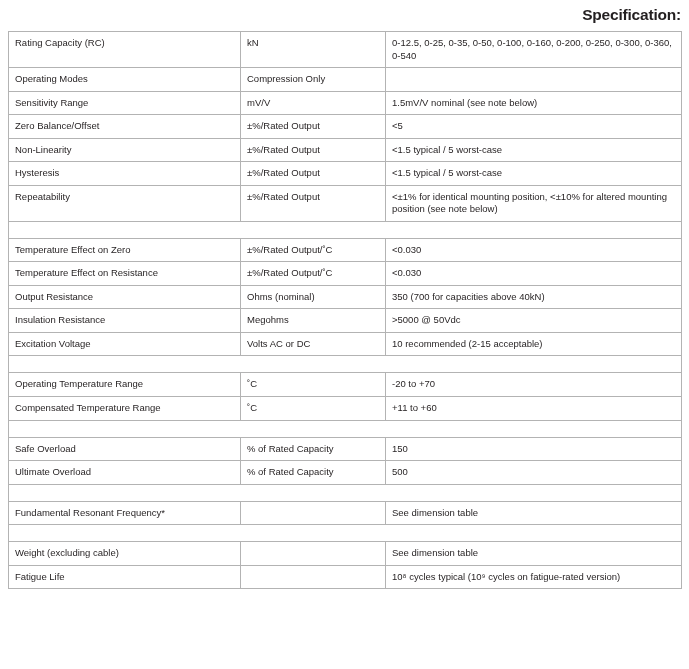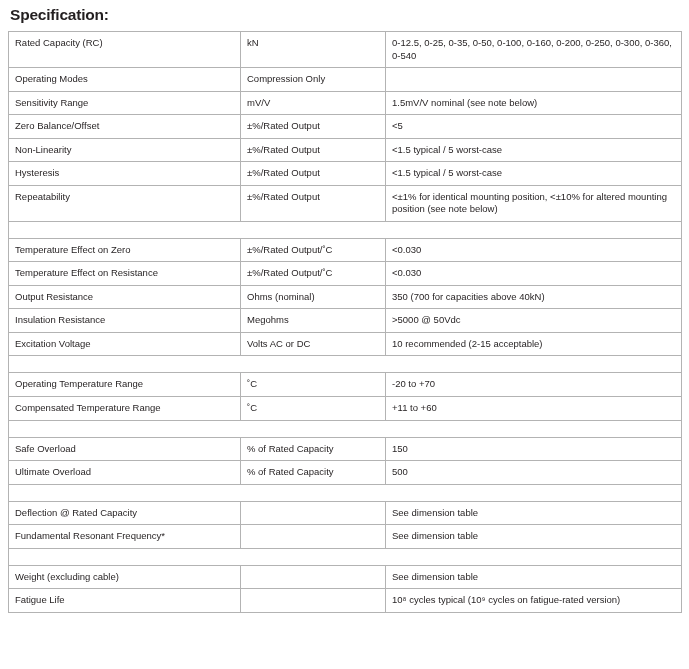--- a/index.html
+++ b/index.html
@@ -20,20 +20,21 @@
     height: 669px;
     box-sizing: border-box;
     padding: 6px 8px 0 8px;
   }
   .doc-title {
     font-size: 15.5px;
     font-weight: bold;
     color: #231f20;
     margin: 0 0 7px 2px;
     letter-spacing: -0.2px;
+    text-align: right;
   }
   table.spec {
     width: 673px;
     border-collapse: collapse;
     table-layout: fixed;
     font-size: 9.5px;
   }
   table.spec td {
     border: 1px solid #b3b3b3;
     padding: 5px 5px 5px 6px;
@@ -62,21 +63,21 @@
   <div class="doc-title">Specification:</div>
 
   <table class="spec">
     <colgroup>
       <col class="c1">
       <col class="c2">
       <col class="c3">
     </colgroup>
     <tbody>
         <tr>
-          <td>Rated Capacity (RC)</td>
+          <td>Rating Capacity (RC)</td>
           <td>kN</td>
           <td>0-12.5, 0-25, 0-35, 0-50, 0-100, 0-160, 0-200, 0-250, 0-300, 0-360, 0-540</td>
         </tr>
         <tr>
           <td>Operating Modes</td>
           <td>Compression Only</td>
           <td></td>
         </tr>
         <tr>
           <td>Sensitivity Range</td>
@@ -154,25 +155,20 @@
         </tr>
         <tr>
           <td>Ultimate Overload</td>
           <td>% of Rated Capacity</td>
           <td>500</td>
         </tr>
         <tr class="spacer-row">
           <td colspan="3"></td>
         </tr>
         <tr>
-          <td>Deflection @ Rated Capacity</td>
-          <td></td>
-          <td>See dimension table</td>
-        </tr>
-        <tr>
           <td>Fundamental Resonant Frequency*</td>
           <td></td>
           <td>See dimension table</td>
         </tr>
         <tr class="spacer-row">
           <td colspan="3"></td>
         </tr>
         <tr>
           <td>Weight (excluding cable)</td>
           <td></td>

